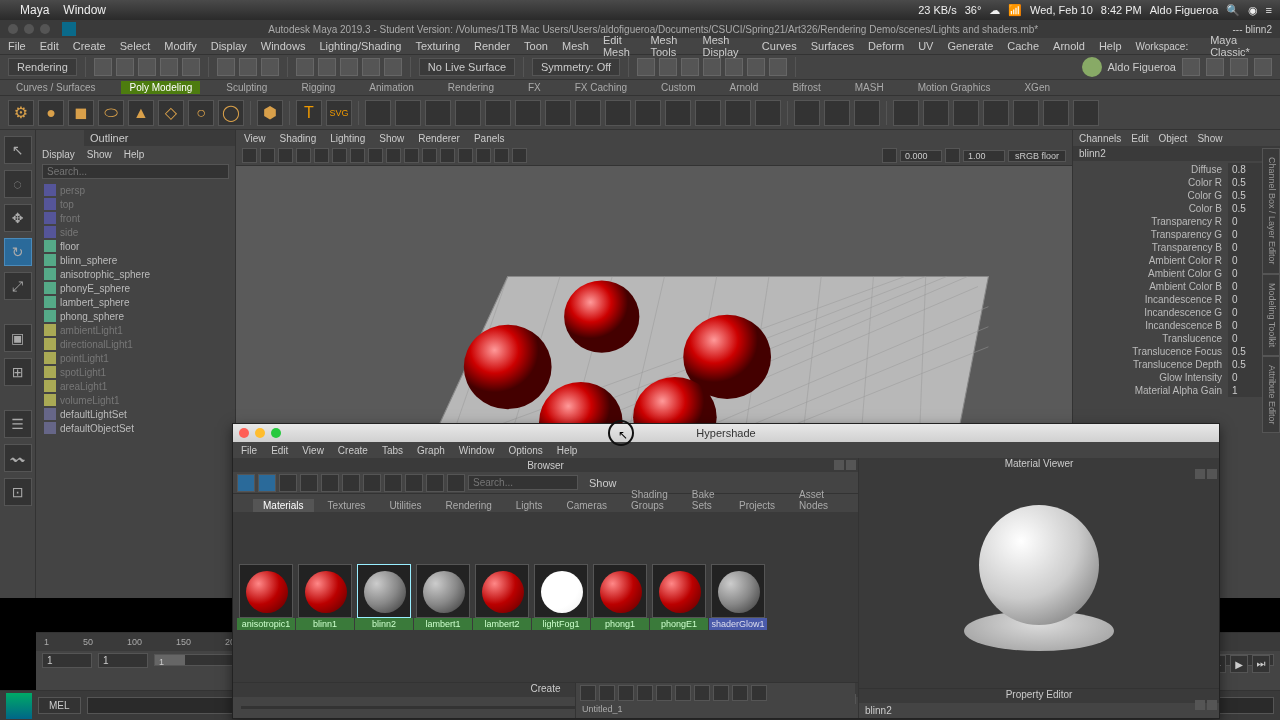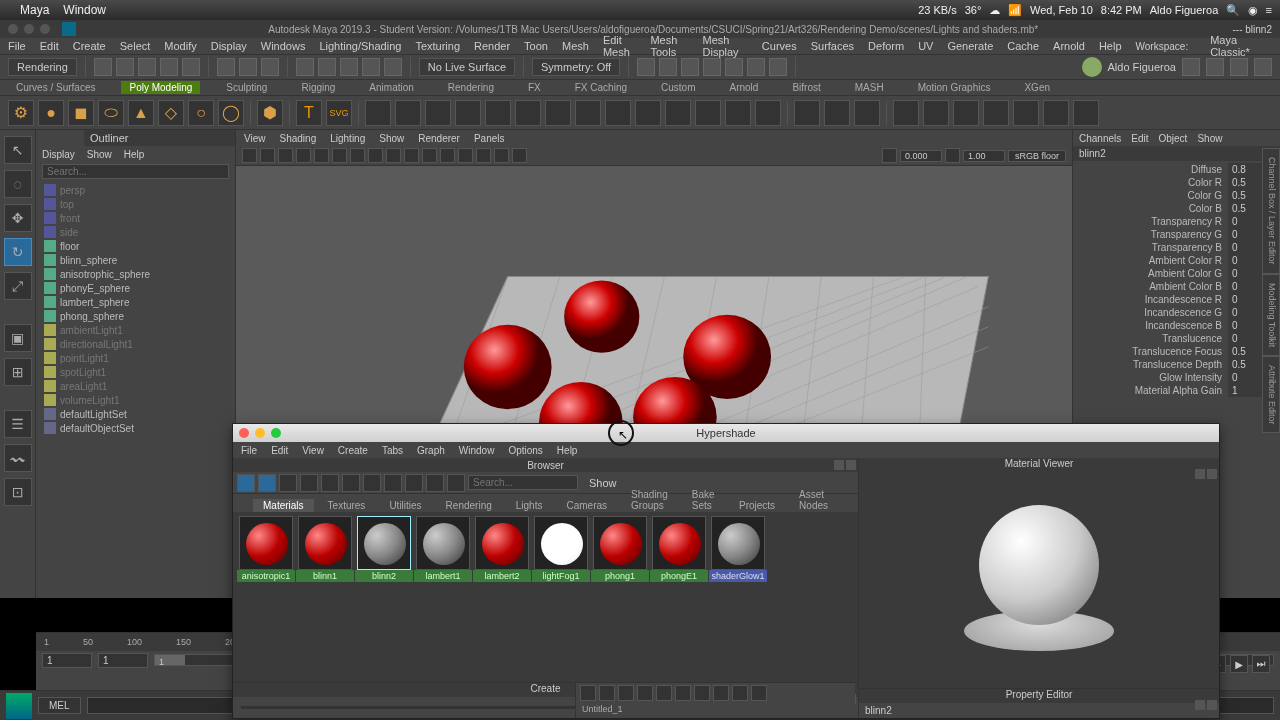--- a/index.html
+++ b/index.html
@@ -112,21 +112,21 @@
 .hs-browser-header { height: 14px; background: #3a3a3a; text-align: center; font-size: 10px; display: flex; align-items: center; justify-content: center; position: relative; }
 .hs-mini-btns { position: absolute; right: 2px; display: flex; gap: 2px; }
 .hs-mini-btns span { width: 10px; height: 10px; background: #555; font-size: 8px; }
 .hs-toolbar { height: 22px; display: flex; align-items: center; padding: 0 4px; gap: 3px; border-bottom: 1px solid #333; }
 .hs-toolbar .ht { width: 18px; height: 18px; background: #333; border: 1px solid #555; }
 .hs-toolbar .ht.on { background: #2a6a9a; }
 .hs-toolbar input { background: #333; border: 1px solid #555; color: #ccc; font-size: 10px; padding: 1px 4px; width: 110px; }
 .hs-tabs { height: 18px; display: flex; align-items: flex-end; font-size: 10px; padding: 0 20px; gap: 4px; }
 .hs-tabs span { padding: 1px 10px; color: #aaa; }
 .hs-tabs span.active { background: #555; color: #fff; }
-.hs-swatches { flex: 1; background: #3a3a3a; padding: 4px; display: flex; gap: 1px; align-items: flex-start; }
+.hs-swatches { flex: 1; background: #3a3a3a; padding: 4px; display: flex; gap: 1px; align-items: center; }
 .swatch { width: 58px; display: flex; flex-direction: column; align-items: center; }
 .swatch .ball { width: 54px; height: 54px; background: #222; border: 1px solid #555; position: relative; overflow: hidden; }
 .swatch.sel .ball { border: 1px solid #9ef; }
 .swatch .ball .sphere { width: 42px; height: 42px; border-radius: 50%; position: absolute; left: 6px; top: 6px; }
 .sph-red { background: radial-gradient(circle at 30% 30%, #f88, #b00 50%, #500); }
 .sph-grey { background: radial-gradient(circle at 30% 30%, #ccc, #888 50%, #333); }
 .sph-white { background: radial-gradient(circle at 30% 30%, #fff, #fff 60%, #eee); }
 .sph-checker { background: repeating-conic-gradient(#2aa 0 25%, #444 0 50%); }
 .swatch .name { font-size: 9px; padding: 1px 0; width: 100%; text-align: center; white-space: nowrap; overflow: hidden; }
 .name-green { background: #3a7a3a; color: #cfc; }

